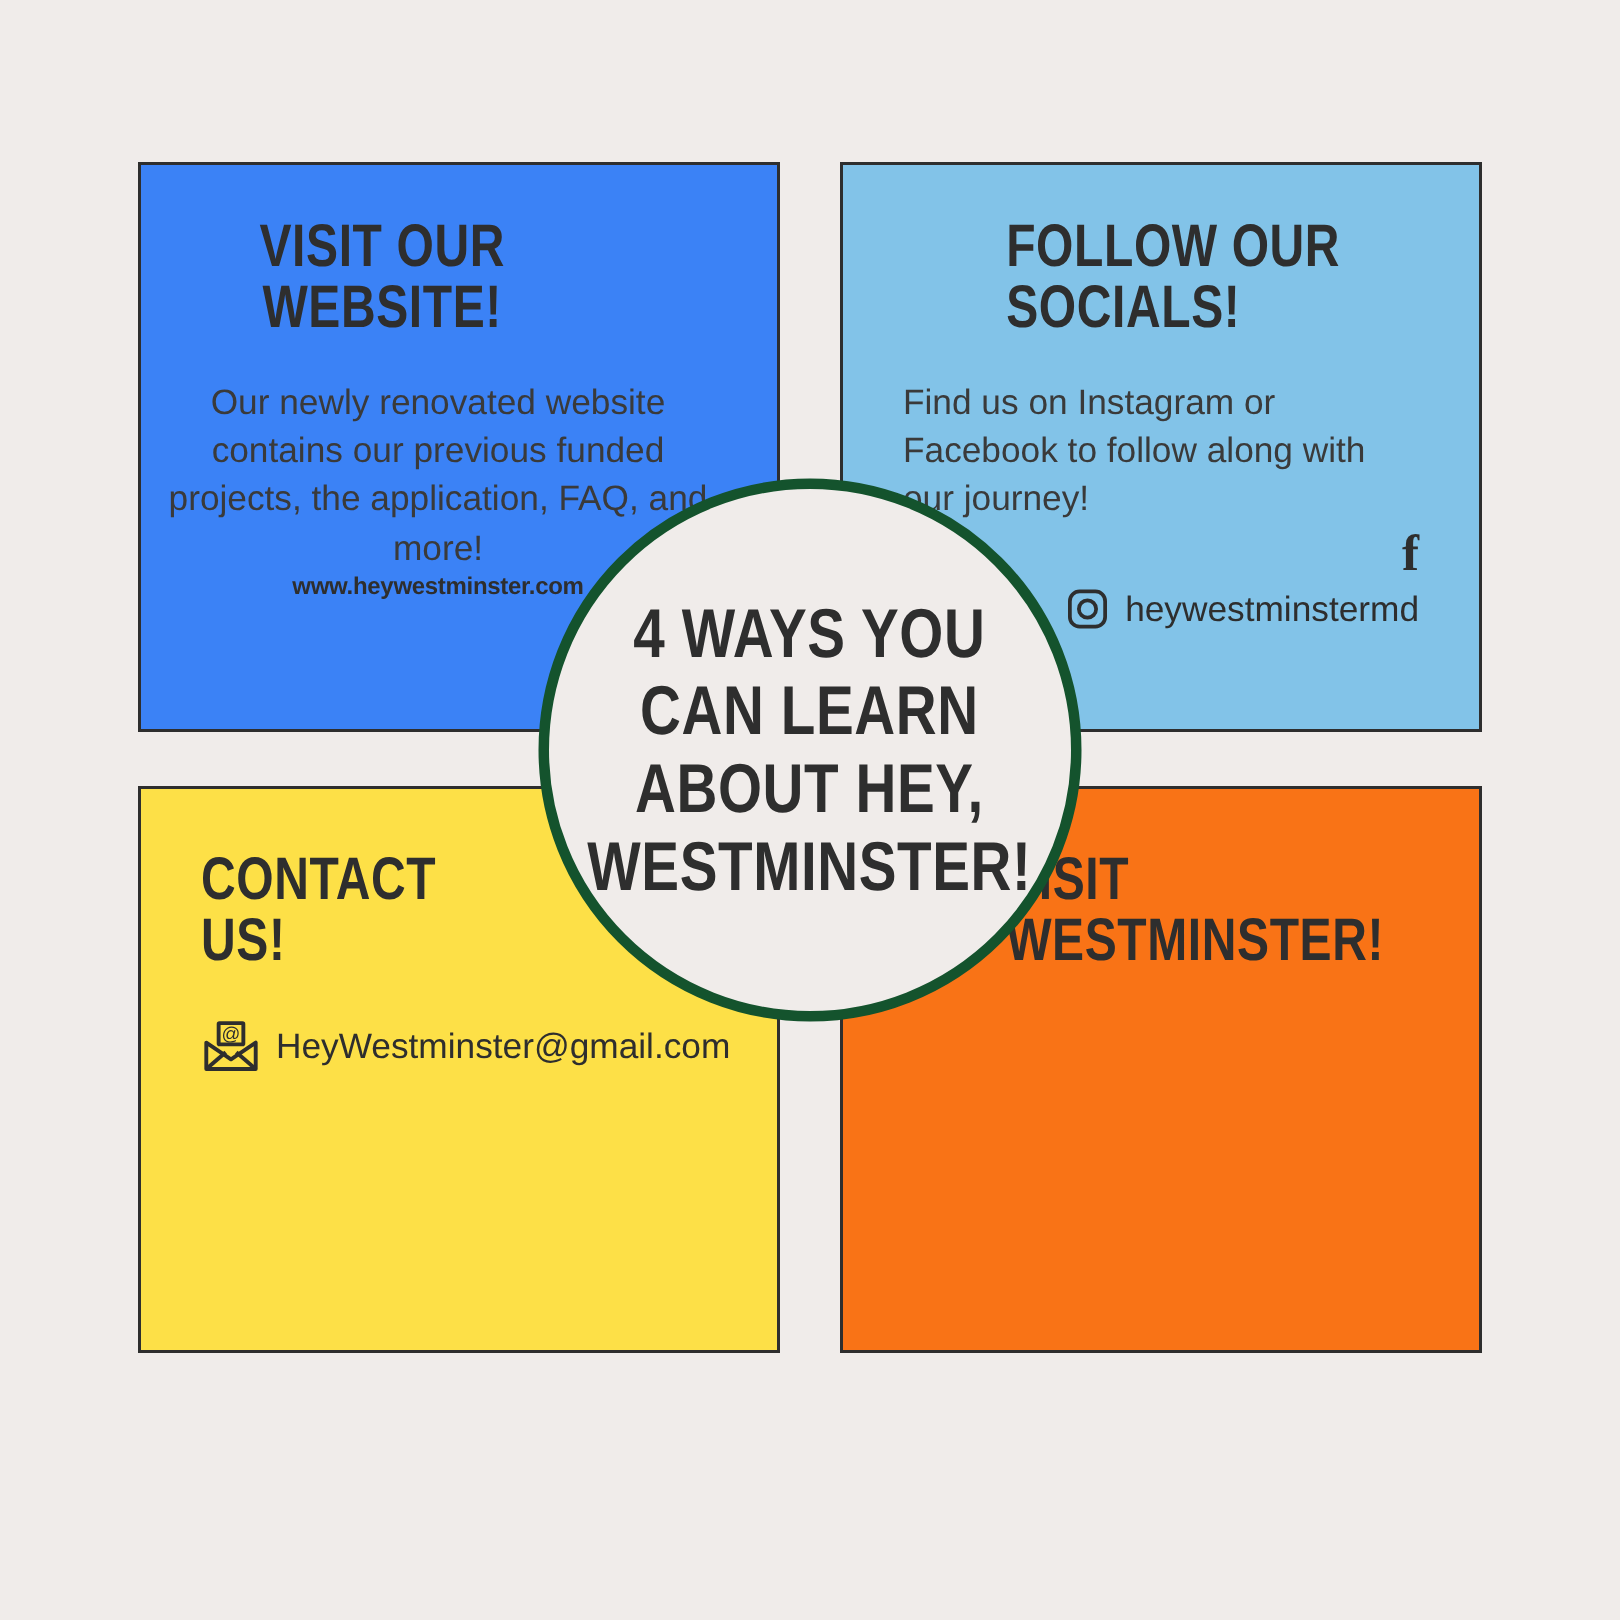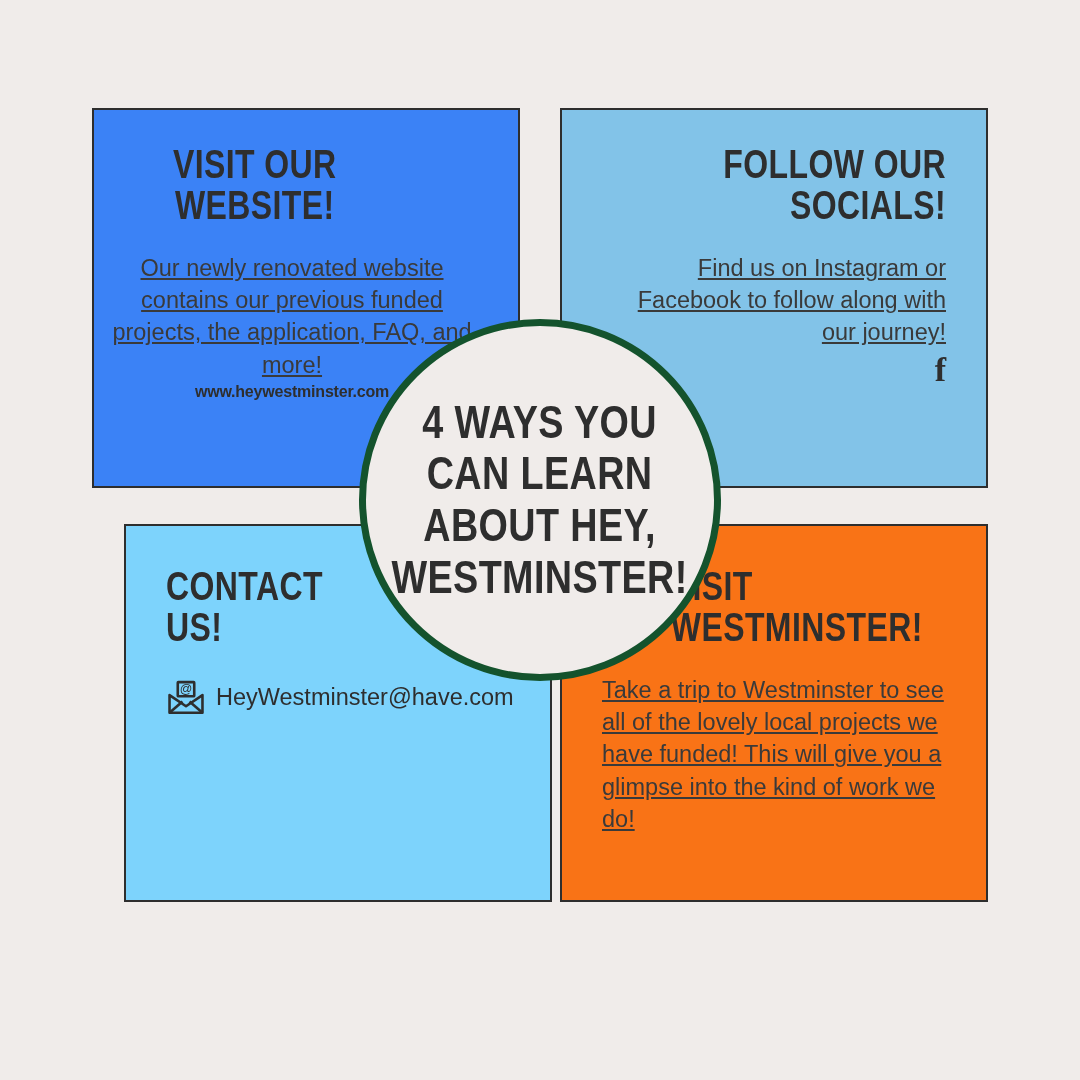--- a/index.html
+++ b/index.html
@@ -30,28 +30,27 @@
   }
   .panel-tl {
     left: 92px;  top: 108px;  width: 428px; height: 380px;
     background: #3b82f6;
     text-align: center;
     padding-left: 12px;
   }
   .panel-tr {
     left: 560px; top: 108px;  width: 428px; height: 380px;
     background: #82c3e8;
-    text-align: right;
+    text-align: left;
   }
   .panel-bl {
     left: 92px;  top: 524px;  width: 428px; height: 378px;
-    background: #7dd3fc;
+    background: #fde047;
     text-align: left;
     padding-top: 40px;
-    margin-left: 32px;
   }
   .panel-br {
     left: 560px; top: 524px;  width: 428px; height: 378px;
     background: #f97316;
     text-align: left;
     padding-top: 40px;
   }
 
   .panel-heading {
     font-family: "Liberation Sans Narrow", "Liberation Sans", sans-serif;
@@ -70,21 +69,20 @@
   .panel-br .panel-heading {
     transform-origin: right top;
   }
 
   .panel-body {
     font-size: 23.5px;
     line-height: 1.38;
     color: #3a3a3a;
     margin: 0;
     white-space: pre-line;
-    text-decoration: underline;
   }
 
   .panel-url {
     font-size: 16px;
     font-weight: bold;
     color: #2e2e2e;
     margin-top: 2px;
     letter-spacing: -0.2px;
   }
 
@@ -156,44 +154,52 @@
   </div>
 
   <div class="panel panel-tr">
     <h2 class="panel-heading">Follow Our Socials!</h2>
     <p class="panel-body">Find us on Instagram or Facebook to follow along with our journey!</p>
 
     <div class="icon-row">
       <span class="ico fb-glyph">f</span>
     </div>
 
+    <div class="icon-row">
+      <span class="ico">
+        <svg width="30" height="30" viewBox="0 0 24 24" fill="none" stroke="#2e2e2e" stroke-width="2">
+          <rect x="2.6" y="2.6" width="18.8" height="18.8" rx="5.2" ry="5.2"></rect>
+          <circle cx="12" cy="12" r="4.6"></circle>
+        </svg>
+      </span>
+      <span>heywestminstermd</span>
+    </div>
   </div>
 
   <div class="panel panel-bl">
     <h2 class="panel-heading">Contact
 Us!</h2>
 
     <div class="icon-row">
       <span class="ico">
         <svg width="40" height="40" viewBox="0 0 34 34" fill="none" stroke="#2e2e2e" stroke-width="2.2" stroke-linejoin="round">
           <rect x="10" y="3.5" width="14" height="12" rx="0.5"></rect>
           <text x="17" y="13" font-family="Liberation Sans, sans-serif" font-size="10.5" fill="#2e2e2e" stroke="none" text-anchor="middle">@</text>
           <path d="M3 14.5 L17 24 L31 14.5 L31 29.5 L3 29.5 Z"></path>
           <path d="M3 29.5 L14 20"></path>
           <path d="M31 29.5 L20 20"></path>
         </svg>
       </span>
-      <span>HeyWestminster@have.com</span>
+      <span>HeyWestminster@gmail.com</span>
     </div>
   </div>
 
   <div class="panel panel-br">
     <h2 class="panel-heading">Visit
 Westminster!</h2>
-    <p class="panel-body">Take a trip to Westminster to see all of the lovely local projects we have funded! This will give you a glimpse into the kind of work we do!</p>
   </div>
 
   <div class="center-circle">
     <h1 class="center-title">4 Ways You
 Can Learn
 About Hey,
 Westminster!</h1>
   </div>
 
 </div>

